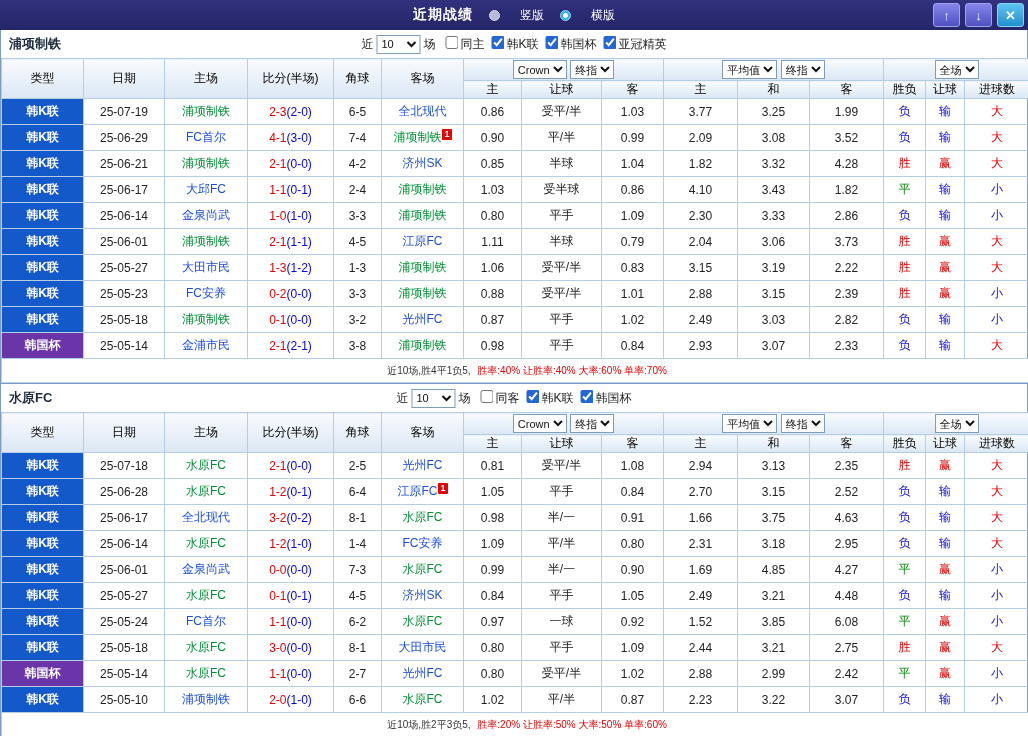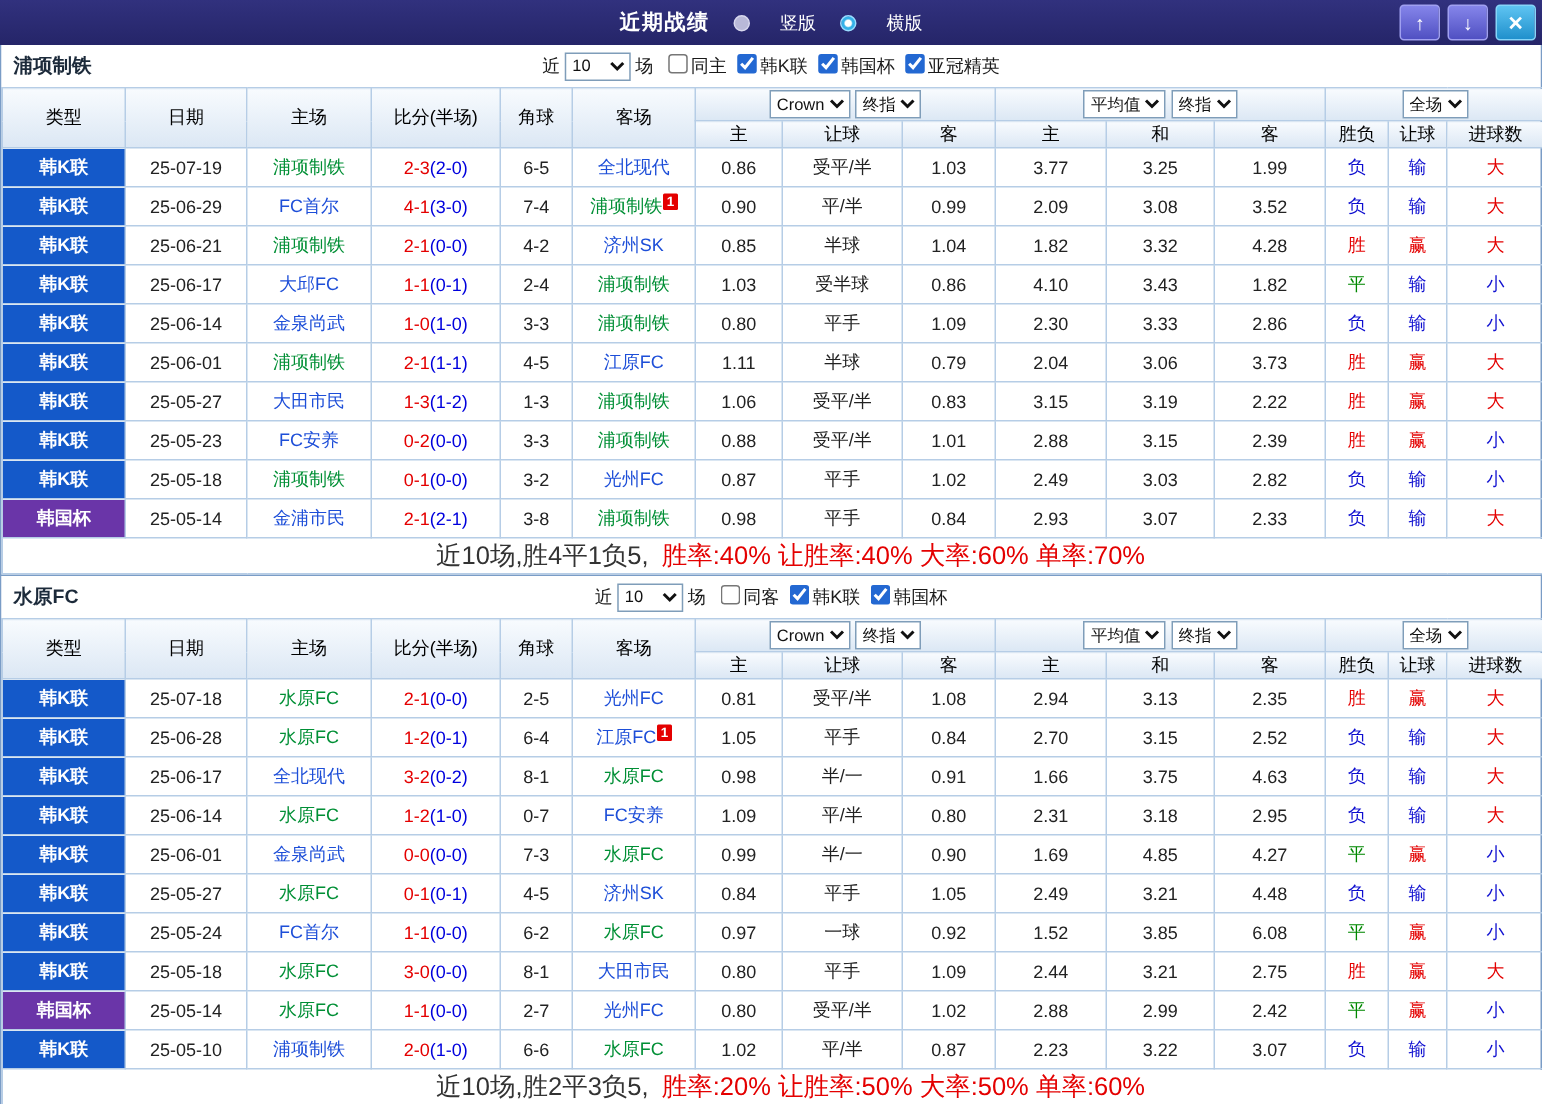--- a/index.html
+++ b/index.html
@@ -86,21 +86,21 @@
     display: inline-block; background: #e40000; color: #fff;
     font-size: 9px; line-height: 11px; padding: 0 2px; margin-left: 1px;
     vertical-align: top; border-radius: 1px; font-weight: bold;
   }
   .score-full { color: var(--score-red, #e40000); }
   .score-half { color: var(--score-half-blue, #0000dd); }
   .num { color: #222; }
   .res.r-red { color: var(--win-red, #e40000); }
   .res.r-blue { color: var(--lose-blue, #0f0fd0); }
   .res.r-green { color: var(--draw-green, #008800); }
-  tfoot td { height: 24px; font-size: 17px; background: #fff; color: #333; padding-left: 23px; }
+  tfoot td { height: 24px; font-size: 10px; background: #fff; color: #333; padding-left: 23px; }
   .sum-red { color: var(--summary-red, #e40000); margin-left: 4px; }
 </style>
 </head>
 <body style="--topbar-bg1: #31317e; --topbar-bg2: #252568; --up-btn1: #8585ea; --up-btn2: #5050c2; --close-btn1: #5ec4f2; --close-btn2: #2090cc; --header-bg1: #f8fbfe; --header-bg2: #dbe7f4; --border-outer: #7a9cc6; --border-inner: #b6cde6; --league-blue: #1459c9; --cup-purple: #6a35a8; --team-green: #008f35; --score-red: #e40000; --score-half-blue: #0000dd; --win-red: #e40000; --lose-blue: #0f0fd0; --draw-green: #008800; --summary-red: #e40000;">
 
 <div class="topbar">
   <div style="display:flex;align-items:center;">
     <span class="topbar-title">近期战绩</span>
     <span class="radio">
       <span class="radio-dot"></span>
@@ -505,21 +505,21 @@
           <td class="num">4.63</td>
           <td class="res r-blue">负</td>
           <td class="res r-blue">输</td>
           <td class="res r-red">大</td>
         </tr>
         <tr>
           <td class="type-cell type-kleague">韩K联</td>
           <td class="num">25-06-14</td>
           <td><span class="team focus">水原FC</span></td>
           <td><span class="score-full">1-2</span><span class="score-half">(1-0)</span></td>
-          <td class="num">0-7</td>
+          <td class="num">1-4</td>
           <td><span class="team">FC安养</span></td>
           <td class="num">1.09</td>
           <td class="num">平/半</td>
           <td class="num">0.80</td>
           <td class="num">2.31</td>
           <td class="num">3.18</td>
           <td class="num">2.95</td>
           <td class="res r-blue">负</td>
           <td class="res r-blue">输</td>
           <td class="res r-red">大</td>

